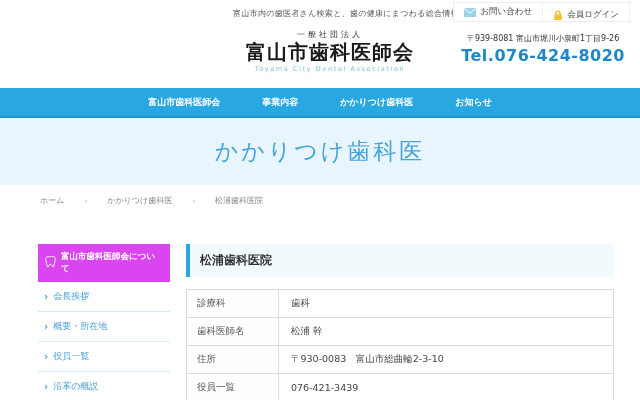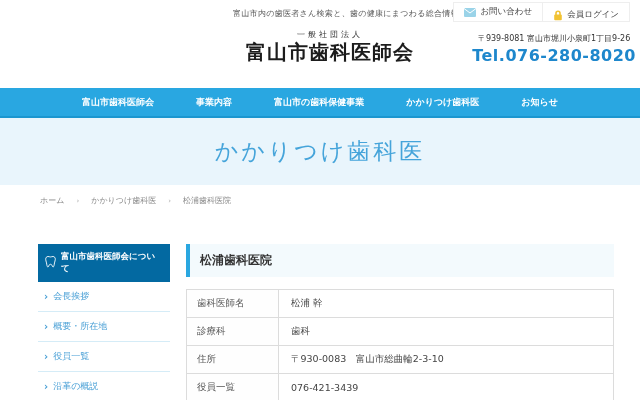--- a/index.html
+++ b/index.html
@@ -15,43 +15,43 @@
   .tb-btn + .tb-btn { border-left:1px solid #eee;align-items:flex-end; }
   .tb-btn svg { display:block; }
 
   
   .header { position:relative; height:64px; background:#fff; }
   .logo { position:absolute; left:230px; top:5px; width:200px; text-align:center; }
   .org-type { font-size:8px; color:#333; letter-spacing:3px; }
   .site-title { font-size:20px; font-weight:bold; color:#1c1c1c; letter-spacing:1px;
     font-family:"DejaVu Serif","Liberation Serif",serif; line-height:1.25; }
   .site-subtitle { font-size:6.5px; color:#7cc3e0; letter-spacing:1.6px; }
-  .contact { position:absolute; right:4px; top:9px; text-align:center; }
+  .contact { position:absolute; right:15px; top:9px; text-align:center; }
   .address { font-size:8px; color:#333; }
   .tel { font-size:16px; font-weight:bold; color:#1e87cc; margin-top:2px; letter-spacing:.5px; }
 
   
   .nav { height:30px; background:#29a7e1; border-bottom:2px solid #1b96cf;
     display:flex; align-items:center; justify-content:center; }
   .nav-item { color:#fff; font-size:9px; font-weight:bold; padding:0 21px; cursor:pointer; white-space:nowrap; }
 
   
   .banner { height:67px; background:#e9f5fc; display:flex; align-items:center; justify-content:center; }
   .banner-title { font-size:23px; color:#45a4da; letter-spacing:3px; font-weight:500; }
 
   
-  .breadcrumb { margin:10px 0 0 40px; font-size:8px; color:#999; display:flex; gap:12px; align-items:center; }
+  .breadcrumb { margin:10px 0 0 40px; font-size:8px; color:#999; display:flex; gap:20px; align-items:center; }
   .crumb { color:#888; cursor:pointer; }
   .crumb-sep { color:#aaa; font-size:7px; }
 
   
   .content { display:flex; gap:16px; padding:38px 26px 0 38px; align-items:flex-start; }
 
   .sidebar { width:132px; flex:none; }
-  .side-head { background:#0369a1; color:#fff; font-size:8.5px; font-weight:bold;
+  .side-head { background:#d946ef; color:#fff; font-size:8.5px; font-weight:bold;
     display:flex; align-items:center; gap:5px; padding:7px 7px; }
   .side-item { display:flex; align-items:center; gap:5px; padding:8px 6px;
     border-bottom:1px solid #d5ecf7; font-size:9px; color:#4aa0d6; cursor:pointer; background:#fff; }
   .chev { color:#4aa0d6; font-size:10px; line-height:1; font-weight:bold; }
 
   .main { flex:1; }
   .clinic-head { background:#f3fafd; border-left:4px solid #2aa7e0; padding:8px 10px;
     font-size:12px; font-weight:bold; color:#333; }
   .info-table { width:100%; border-collapse:collapse; margin-top:12px; font-size:9.5px; color:#444; }
   .info-table th { width:92px; text-align:left; font-weight:normal; color:#555;
@@ -82,31 +82,31 @@
       </span>
       <span>会員ログイン</span>
     </div>
   </div>
 </div>
 
 <div class="header">
   <div class="logo">
     <div class="org-type">一般社団法人</div>
     <div class="site-title">富山市歯科医師会</div>
+    <div class="site-subtitle">Toyama City Dental Association</div>
   </div>
   <div class="contact">
     <div class="address">〒939-8081 富山市堀川小泉町1丁目9-26</div>
-    <div class="tel">Tel.076-280-8020</div>
+    <div class="tel">Tel.076-424-8020</div>
   </div>
 </div>
 
 <div class="nav">
   <div class="nav-item">富山市歯科医師会</div>
   <div class="nav-item">事業内容</div>
-  <div class="nav-item">富山市の歯科保健事業</div>
   <div class="nav-item">かかりつけ歯科医</div>
   <div class="nav-item">お知らせ</div>
 </div>
 
 <div class="banner">
   <div class="banner-title">かかりつけ歯科医</div>
 </div>
 
 <div class="breadcrumb">
   <span class="crumb">ホーム</span>
@@ -144,26 +144,26 @@
       <span>沿革の概説</span>
     </div>
 
   </div>
 
   <div class="main">
     <div class="clinic-head">松浦歯科医院</div>
     <table class="info-table">
       <tbody>
         <tr>
+          <th>診療科</th>
+          <td>歯科</td>
+        </tr>
+        <tr>
           <th>歯科医師名</th>
           <td>松浦 幹</td>
-        </tr>
-        <tr>
-          <th>診療科</th>
-          <td>歯科</td>
         </tr>
         <tr>
           <th>住所</th>
           <td>〒930-0083　富山市総曲輪2-3-10</td>
         </tr>
         <tr>
           <th>役員一覧</th>
           <td>076-421-3439</td>
         </tr>
 

